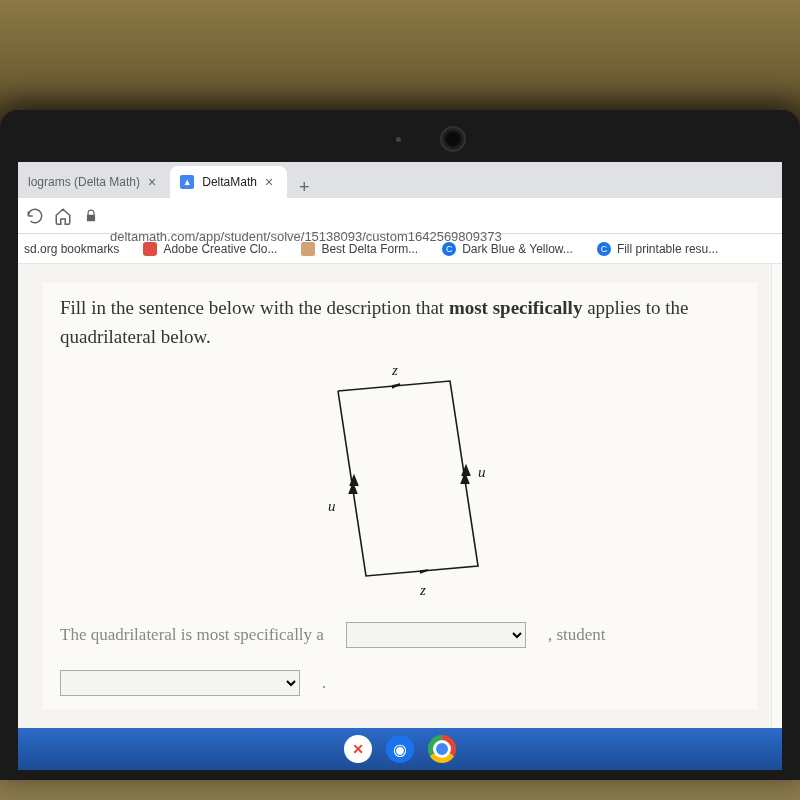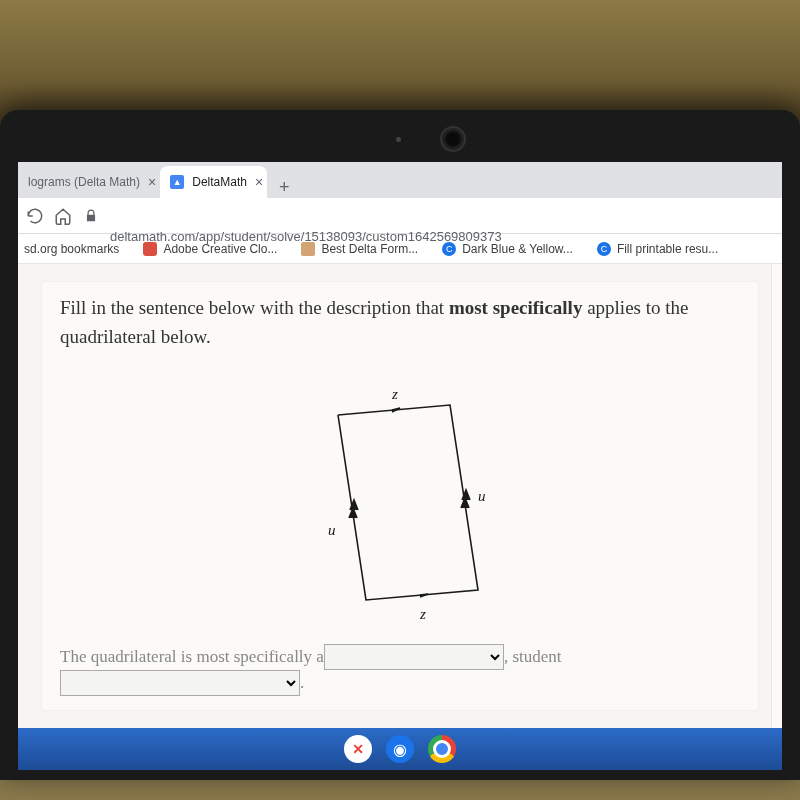--- a/index.html
+++ b/index.html
@@ -55,21 +55,21 @@
       overflow: hidden;
     }
     .tabs-bar {
       height: 36px;
       background: #dfe1e5;
       display: flex;
       align-items: flex-end;
     }
     .tab {
       height: 32px;
-      padding: 0 4px 0 10px;
+      padding: 0 14px 0 10px;
       display: flex;
       align-items: center;
       gap: 8px;
       font-size: 12px;
       color: #5f6368;
       border-radius: 8px 8px 0 0;
       position: relative;
       margin-top: 44px;
     }
     .tab.active { background: #fff; color: #202124; }
@@ -124,40 +124,39 @@
       padding: 12px 18px 30px 18px;
       height: 100%;
       box-shadow: 0 0 0 1px rgba(0,0,0,0.02);
       position: relative;
     }
     .prompt {
       font-family: Georgia, 'Times New Roman', serif;
       font-size: 19px;
       color: #333;
       line-height: 1.5;
-      margin-bottom: 24px;
     }
     .prompt strong { font-weight: 700; }
     .figure-wrap {
       display: flex;
       justify-content: center;
       padding: 10px 0 40px 0;
     }
     .answer-row {
       position: absolute;
       bottom: 14px;
       left: 18px;
       right: 18px;
       font-family: Georgia, serif;
       font-size: 17px;
       color: #888;
       display: flex;
       flex-wrap: wrap;
       align-items: center;
-      gap: 0;
+      gap: 22px;
     }
     .answer-row select {
       height: 26px;
       border: 1px solid #aaa;
       background: #f4f4f0;
       font-size: 14px;
       min-width: 180px;
     }
     .answer-row .sel2 { min-width: 240px; }
     .taskbar {

